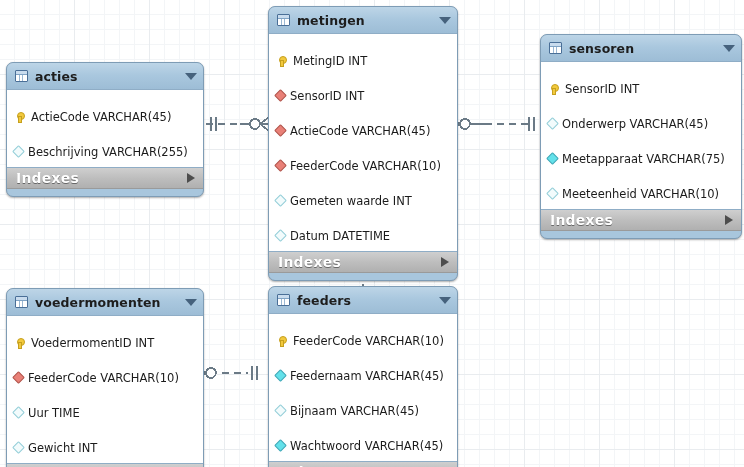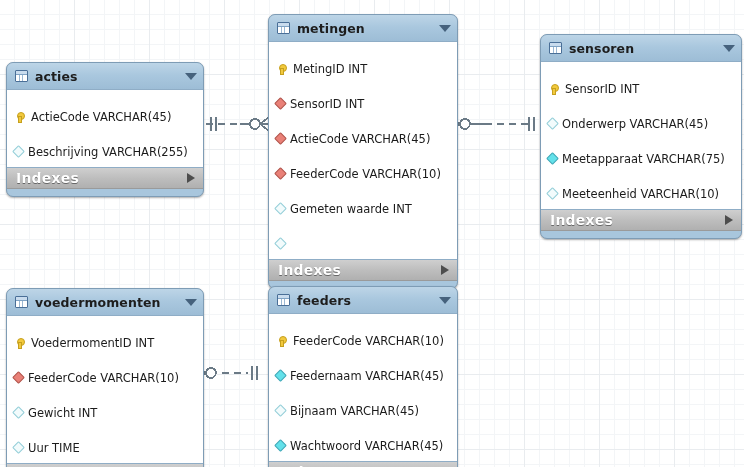--- a/index.html
+++ b/index.html
@@ -228,21 +228,21 @@
         <span class="dia nul"></span>
         <span class="col-name">Beschrijving VARCHAR(255)</span>
       </div>
     </div>
     <div class="tbl-foot">
       <span class="foot-label">Indexes</span>
       <span class="foot-caret"></span>
     </div>
   </div>
 
-  <div class="tbl" style="left:268px; top:14px; width:190px;">
+  <div class="tbl" style="left:268px; top:6px; width:190px;">
     <div class="tbl-head">
       <span class="tbl-icon"></span>
       <span class="tbl-title">metingen</span>
       <span class="caret"></span>
     </div>
     <div class="tbl-body">
       <div class="col">
         <span class="ico key"></span>
         <span class="col-name">MetingID INT</span>
       </div>
@@ -257,20 +257,21 @@
       <div class="col">
         <span class="dia fk"></span>
         <span class="col-name">FeederCode VARCHAR(10)</span>
       </div>
       <div class="col">
         <span class="dia nul"></span>
         <span class="col-name">Gemeten waarde INT</span>
       </div>
       <div class="col">
         <span class="dia nul"></span>
+        <span class="col-name">Datum DATETIME</span>
       </div>
     </div>
     <div class="tbl-foot">
       <span class="foot-label">Indexes</span>
       <span class="foot-caret"></span>
     </div>
   </div>
 
   <div class="tbl" style="left:540px; top:34px; width:202px;">
     <div class="tbl-head">
@@ -312,25 +313,25 @@
       <div class="col">
         <span class="ico key"></span>
         <span class="col-name">VoedermomentID INT</span>
       </div>
       <div class="col">
         <span class="dia fk"></span>
         <span class="col-name">FeederCode VARCHAR(10)</span>
       </div>
       <div class="col">
         <span class="dia nul"></span>
+        <span class="col-name">Uur TIME</span>
+      </div>
+      <div class="col">
+        <span class="dia nul"></span>
         <span class="col-name">Gewicht INT</span>
-      </div>
-      <div class="col">
-        <span class="dia nul"></span>
-        <span class="col-name">Uur TIME</span>
       </div>
     </div>
     <div class="tbl-foot">
       <span class="foot-label">Indexes</span>
       <span class="foot-caret"></span>
     </div>
   </div>
 
   <div class="tbl" style="left:268px; top:286px; width:190px;">
     <div class="tbl-head">

